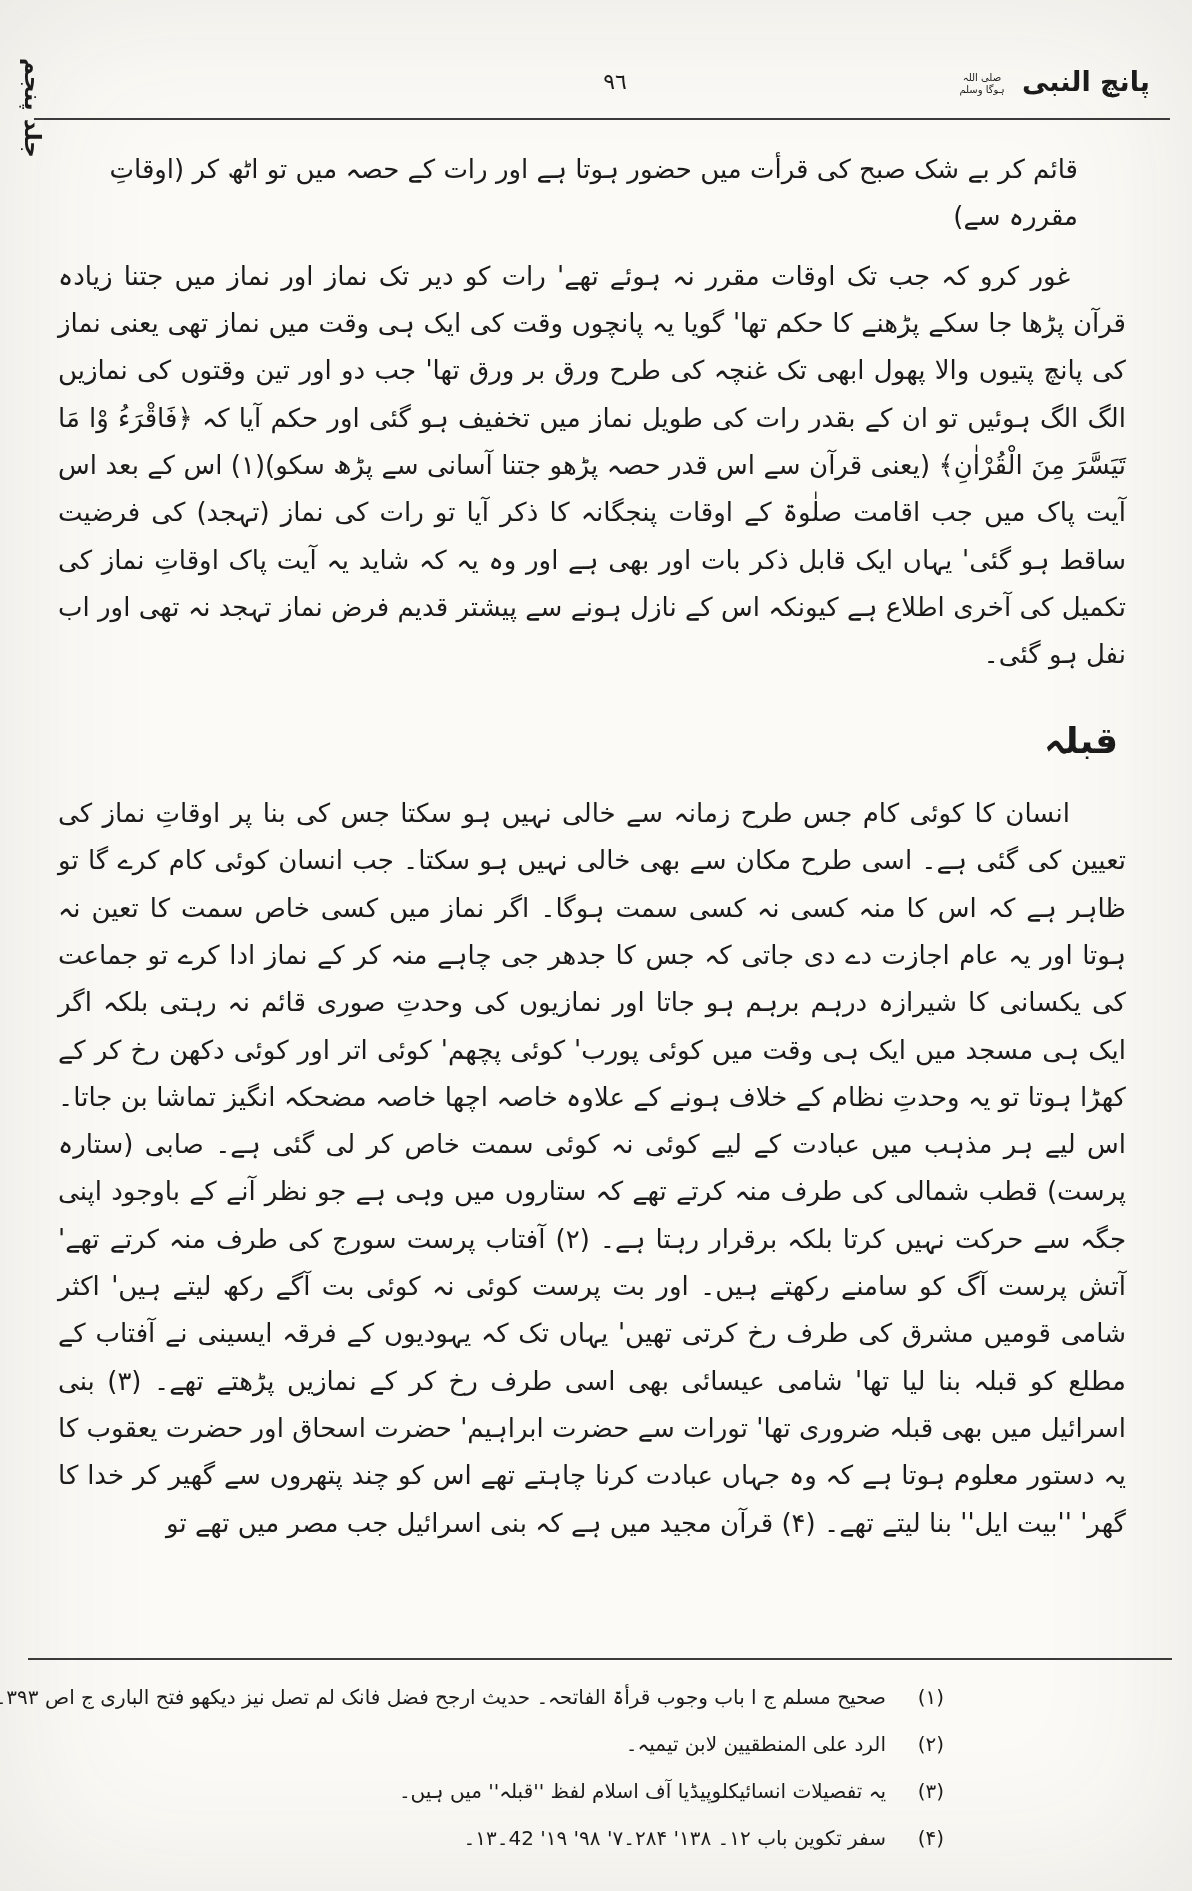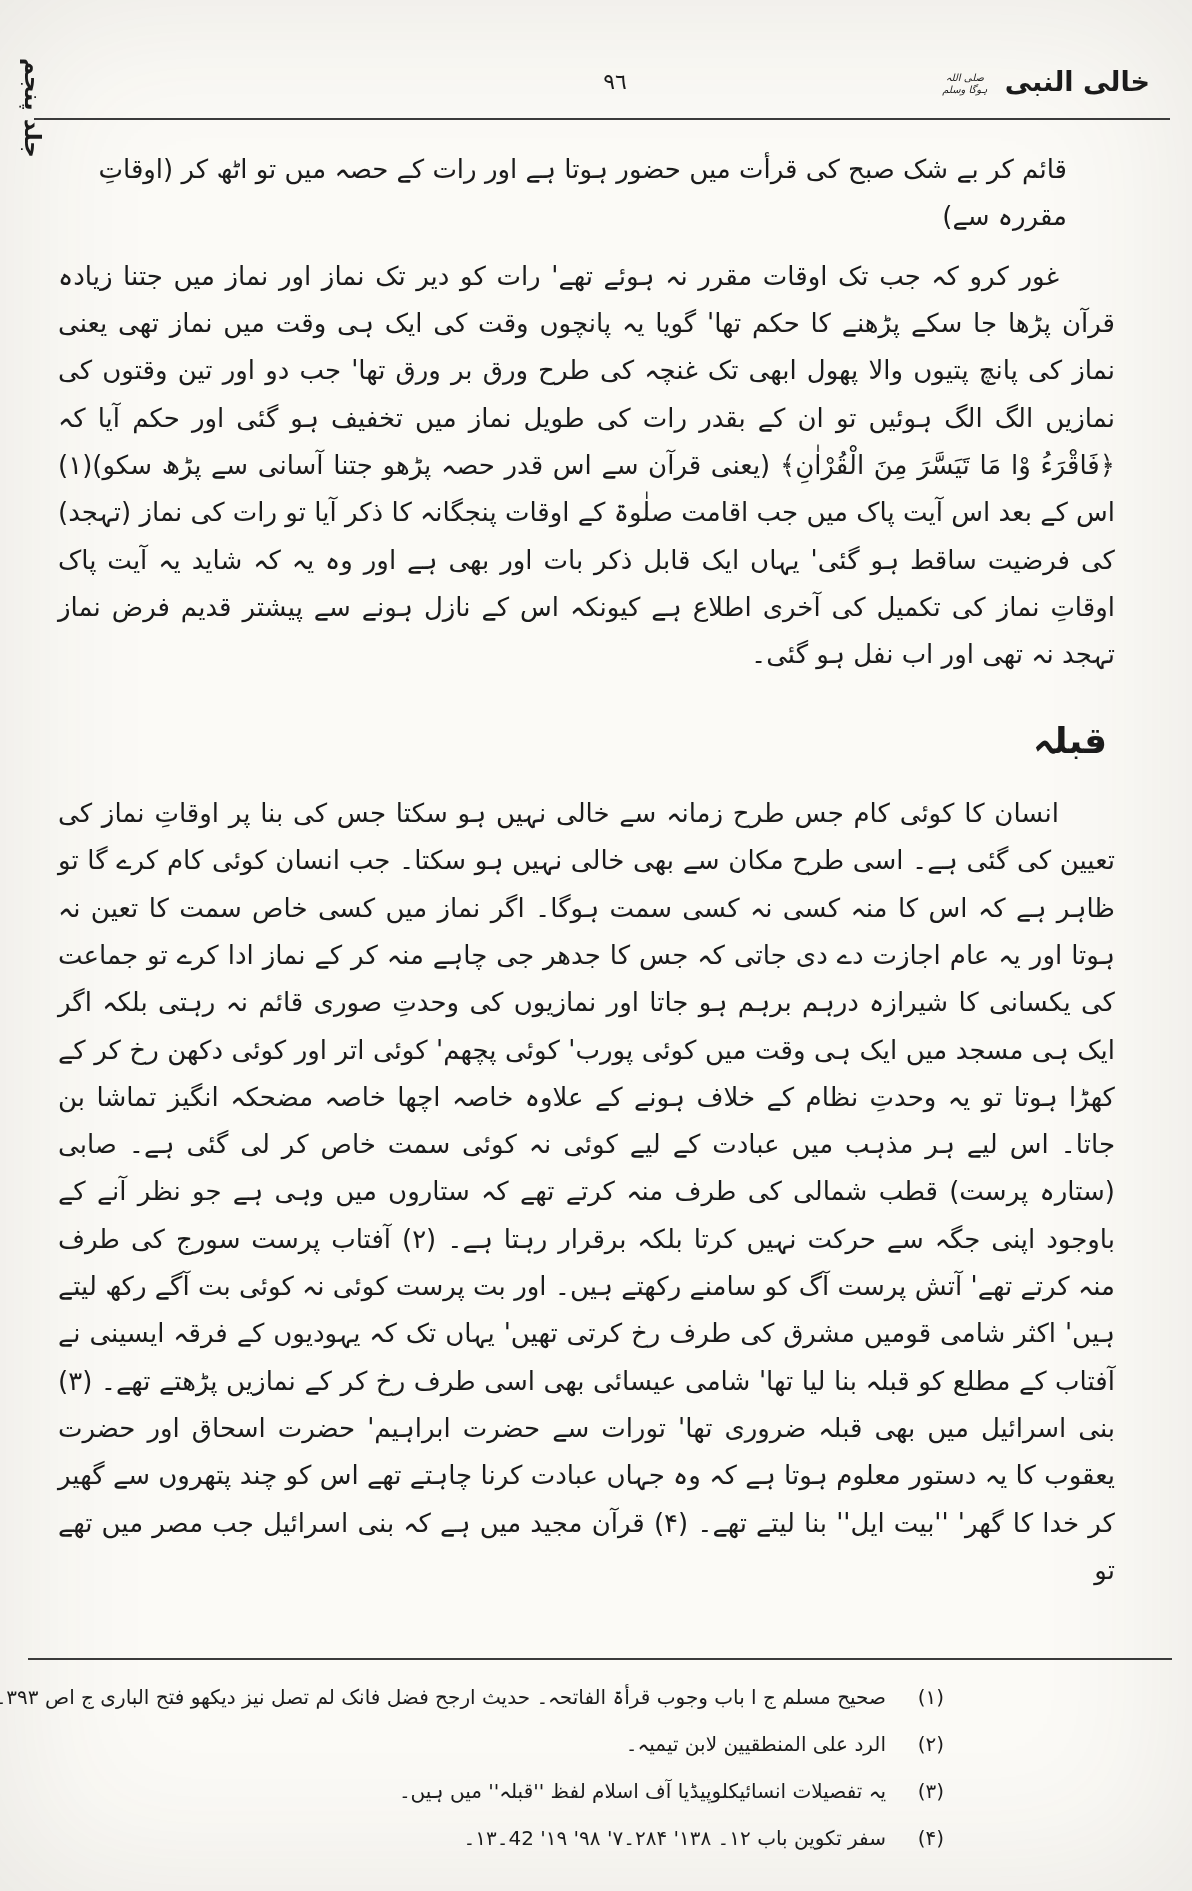--- a/index.html
+++ b/index.html
@@ -39,28 +39,27 @@
   .honorific {
     display: inline-flex;
     flex-direction: column;
     align-items: center;
     font-size: 10px;
     font-weight: normal;
     line-height: 1.15;
     vertical-align: middle;
     margin-right: 8px;
     color: #222;
-    font-style: italic;
   }
   .rule { position: absolute; background: #3b3b3b; height: 2px; }
   .header-rule { top: 118px; right: 22px; left: 34px; }
 
   .body {
     position: absolute;
-    top: 146px; right: 77px; left: 58px;
+    top: 146px; right: 66px; left: 58px;
     font-size: 26px;
     line-height: 1.82;
     text-align: justify;
   }
   .quote { text-align: right; }
   .quote .q1 { margin-right: 48px; }
   .quote .q2 { margin-right: 185px; }
   p.para { margin: 12px 0 0 0; text-indent: 56px; }
   h2.qibla {
     text-align: right;
@@ -84,21 +83,21 @@
 </style>
 </head>
 <body>
 
 <div class="page">
 
   <div class="side-label">جلد پنجم</div>
 
   <header class="header">
     <div class="book-title">
-      <span>خالی النبی</span>
+      <span>پانچ النبی</span>
       <span class="honorific">
         <span>صلی اللہ</span>
         <span>ہوگا وسلم</span>
       </span>
     </div>
     <div class="pagenum">٩٦</div>
     <div class="spacer"></div>
   </header>
 
   <div class="rule header-rule"></div>

